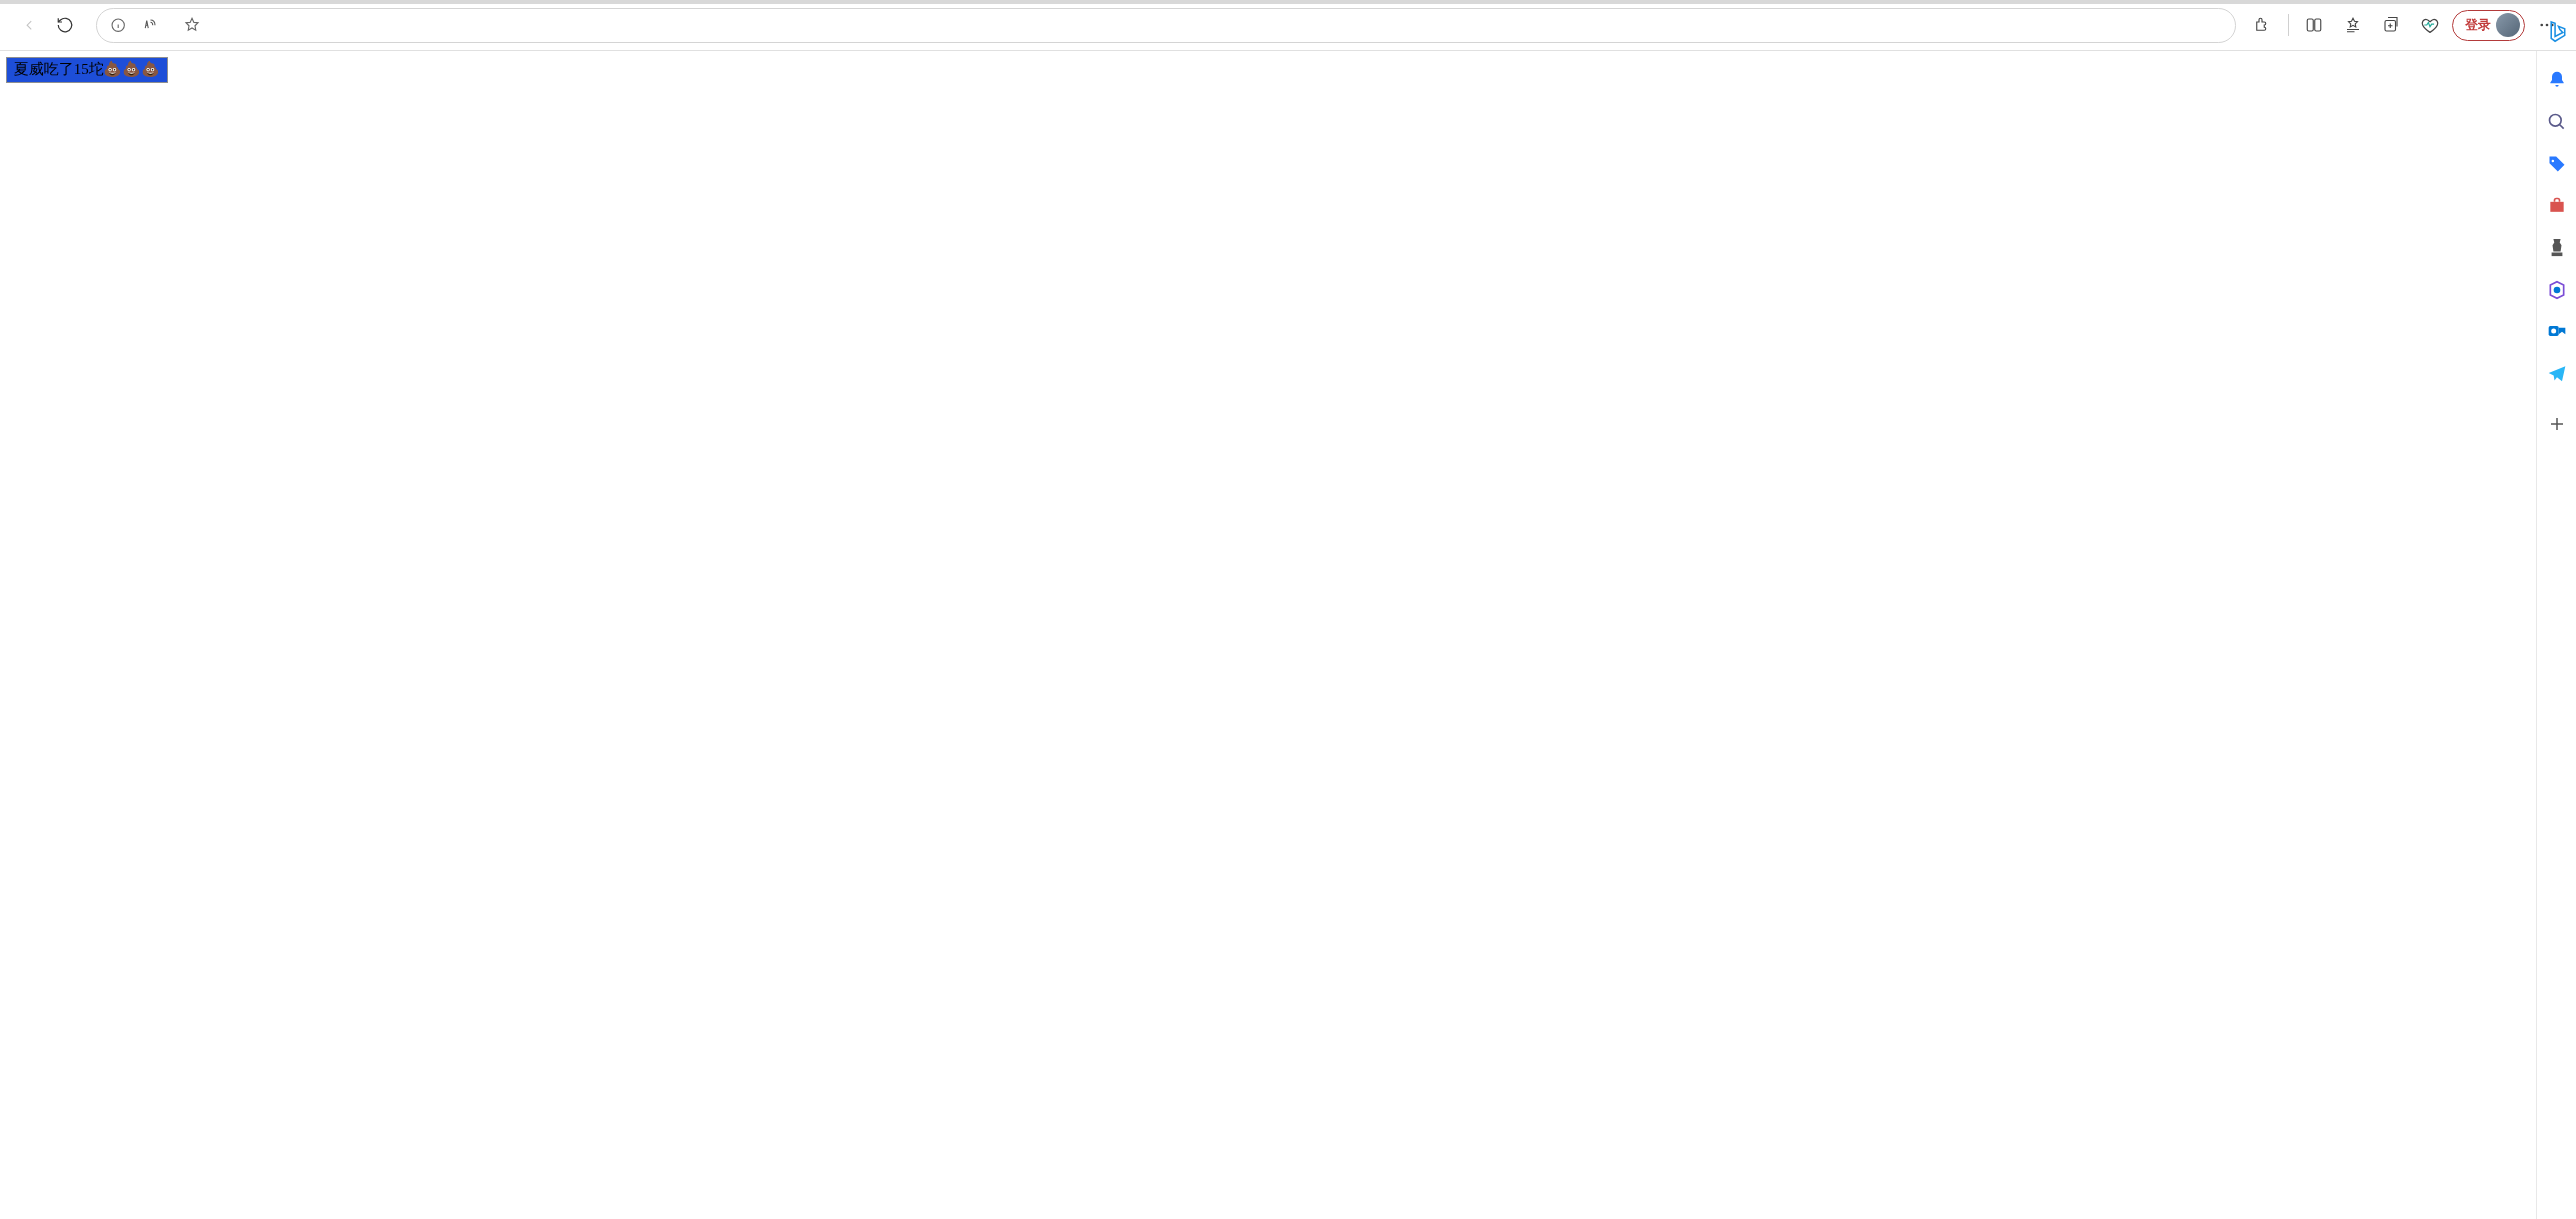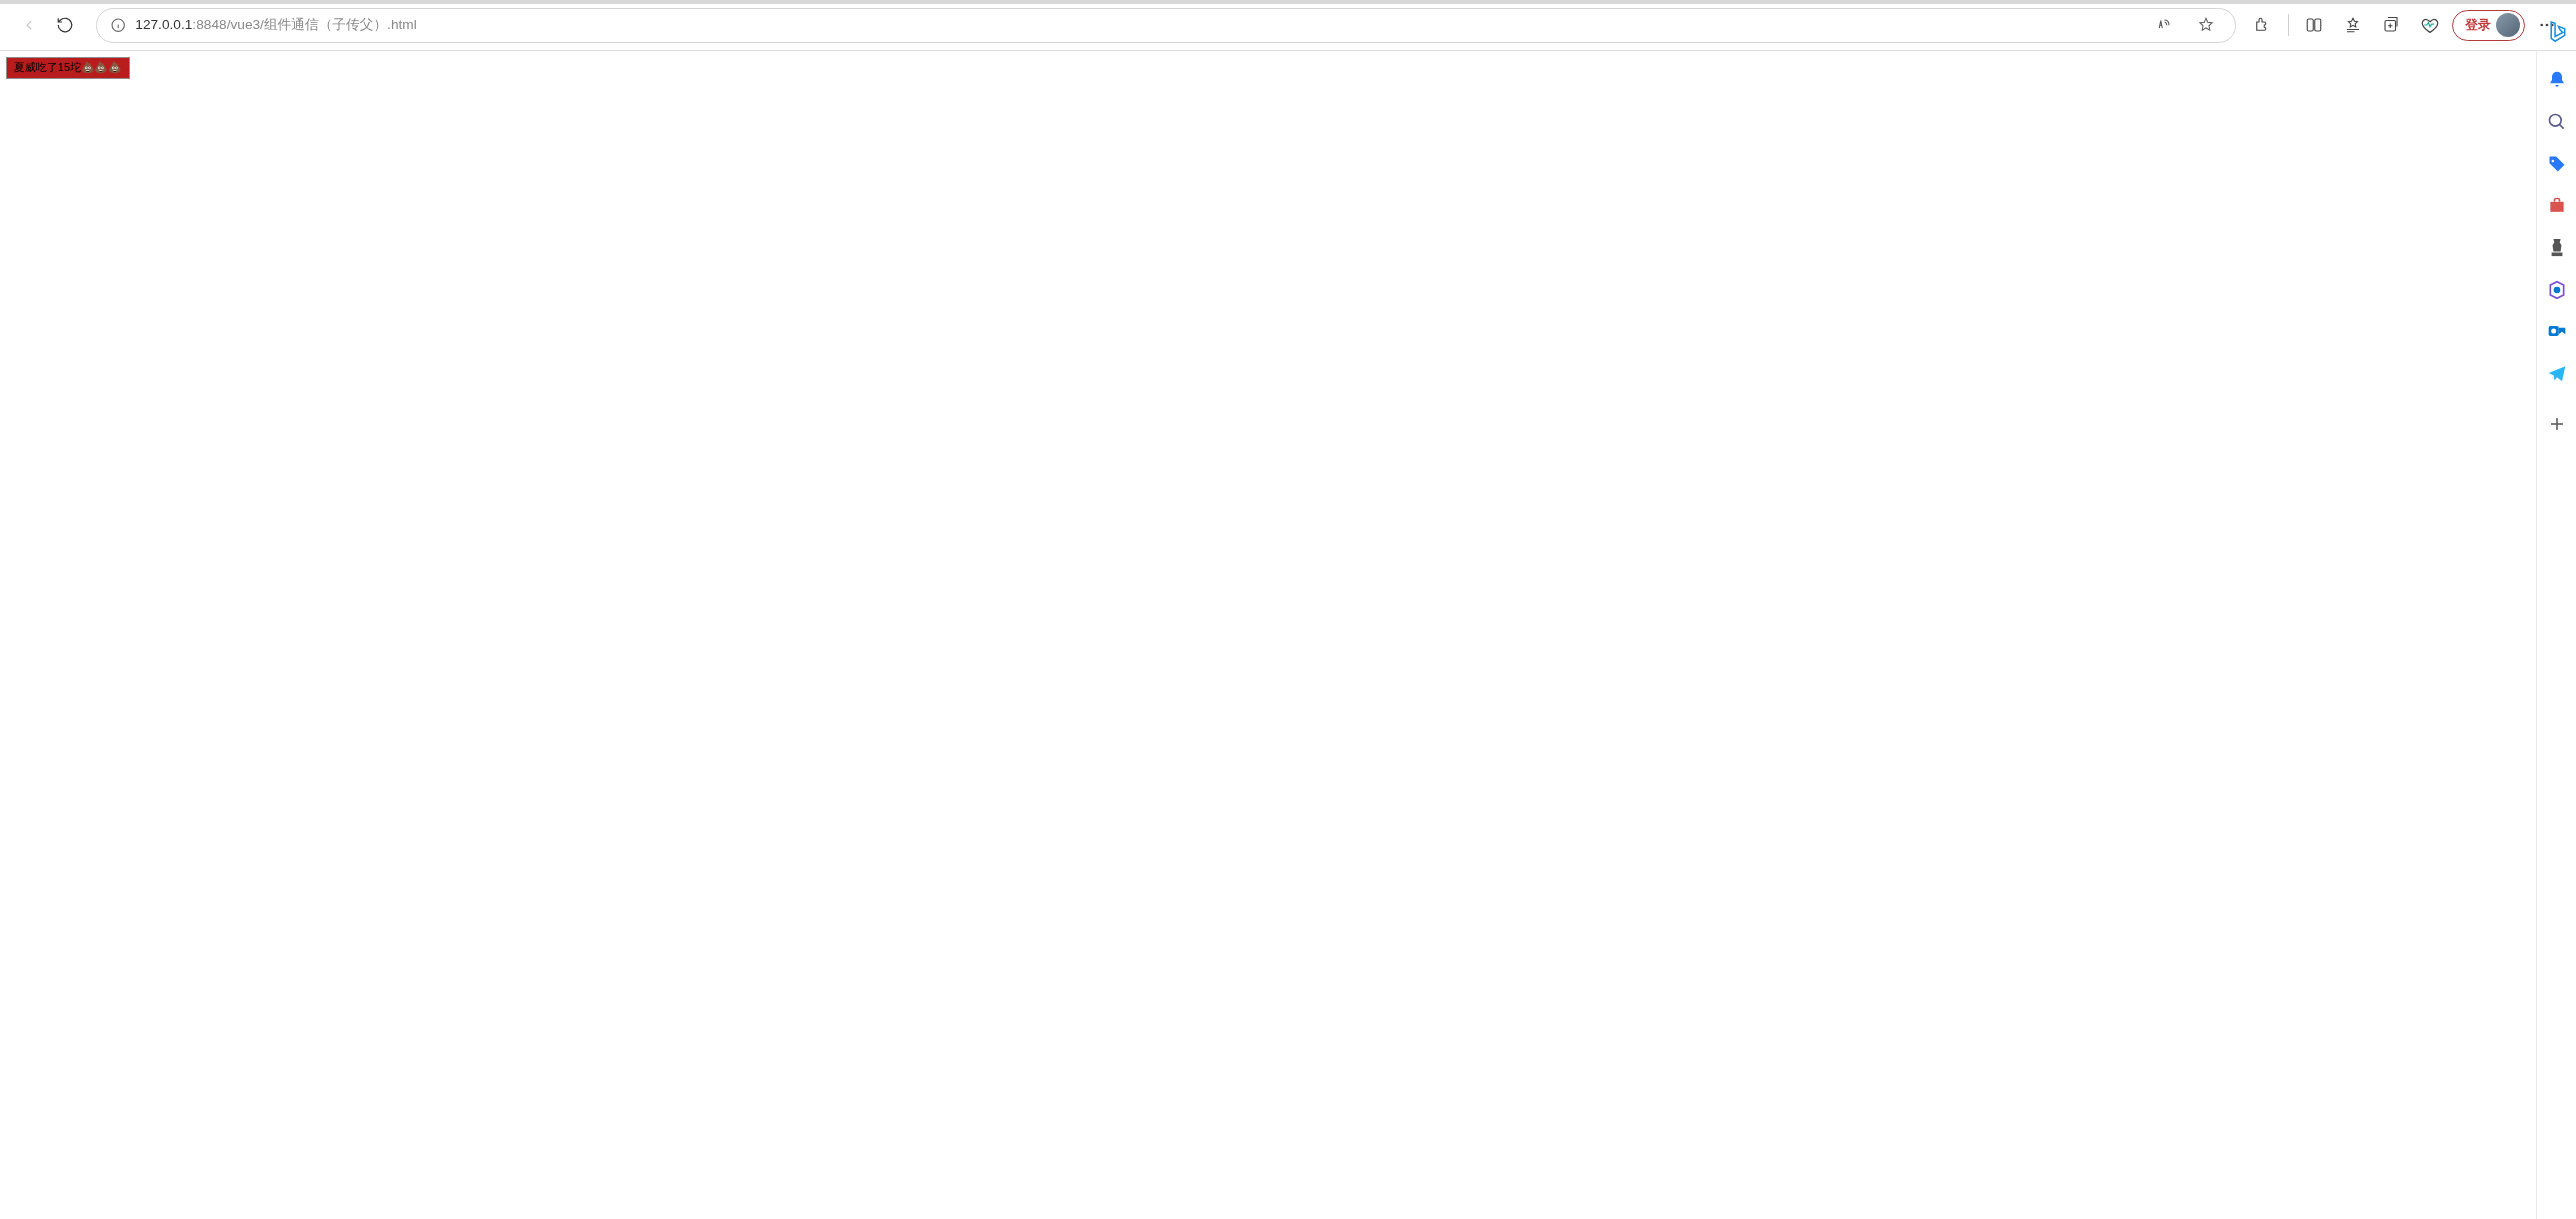--- a/index.html
+++ b/index.html
@@ -133,24 +133,24 @@
       background: linear-gradient(135deg, #8899aa, #556677);
     }
     
     .page-content {
       padding: 5.5px;
       position: relative;
       height: calc(100vh - 51px);
     }
     
     .main-button {
-      font-family: Liberation Sans, sans-serif;
-      font-size: 11px;
+      font-family: Liberation Serif, serif;
+      font-size: 15px;
       padding: 2.7px 7.3px;
-      background: #b91c1c;
+      background: #1d4ed8;
       border: 0.9px solid #8f8f8f;
       cursor: pointer;
       display: inline-flex;
       align-items: center;
     }
     
     .side-panel {
       position: fixed;
       right: 0;
       top: 51px;
@@ -215,23 +215,20 @@
           <path d="M3 3v5h5"></path>
         </svg>
     </div>
   </div>
 
   <div class="address-bar">
     <svg width="16.4" height="16.4" viewBox="0 0 24 24" fill="none" stroke="#666" stroke-width="1.6">
         <circle cx="12" cy="12" r="9"></circle>
         <path d="M12 8h.01M12 11v5"></path>
       </svg>
-    <div class="url-text">
-      <span class="url-host">127.0.0.1</span><span class="url-port">:8848</span><span class="url-path">/vue3/组件通信（子传父）.html</span>
-    </div>
     <div class="addr-right">
       <div class="icon-btn">
         <svg width="18" height="16.4" viewBox="0 0 24 20" fill="none" stroke="#555" stroke-width="1.4">
             <path d="M3 14 L5 4 L7 14 M3.8 10 H6.2"></path>
             <path d="M10 6 q3 0 3 4 M10 3 q6 0 6 7"></path>
           </svg>
       </div>
       <div class="icon-btn">
         <svg width="18" height="18" viewBox="0 0 24 24" fill="none" stroke="#666" stroke-width="1.5">
             <path d="M12 3l2.5 5.5L20 9l-4 4 1 6-5-3-5 3 1-6-4-4 5.5-.5z"></path>

